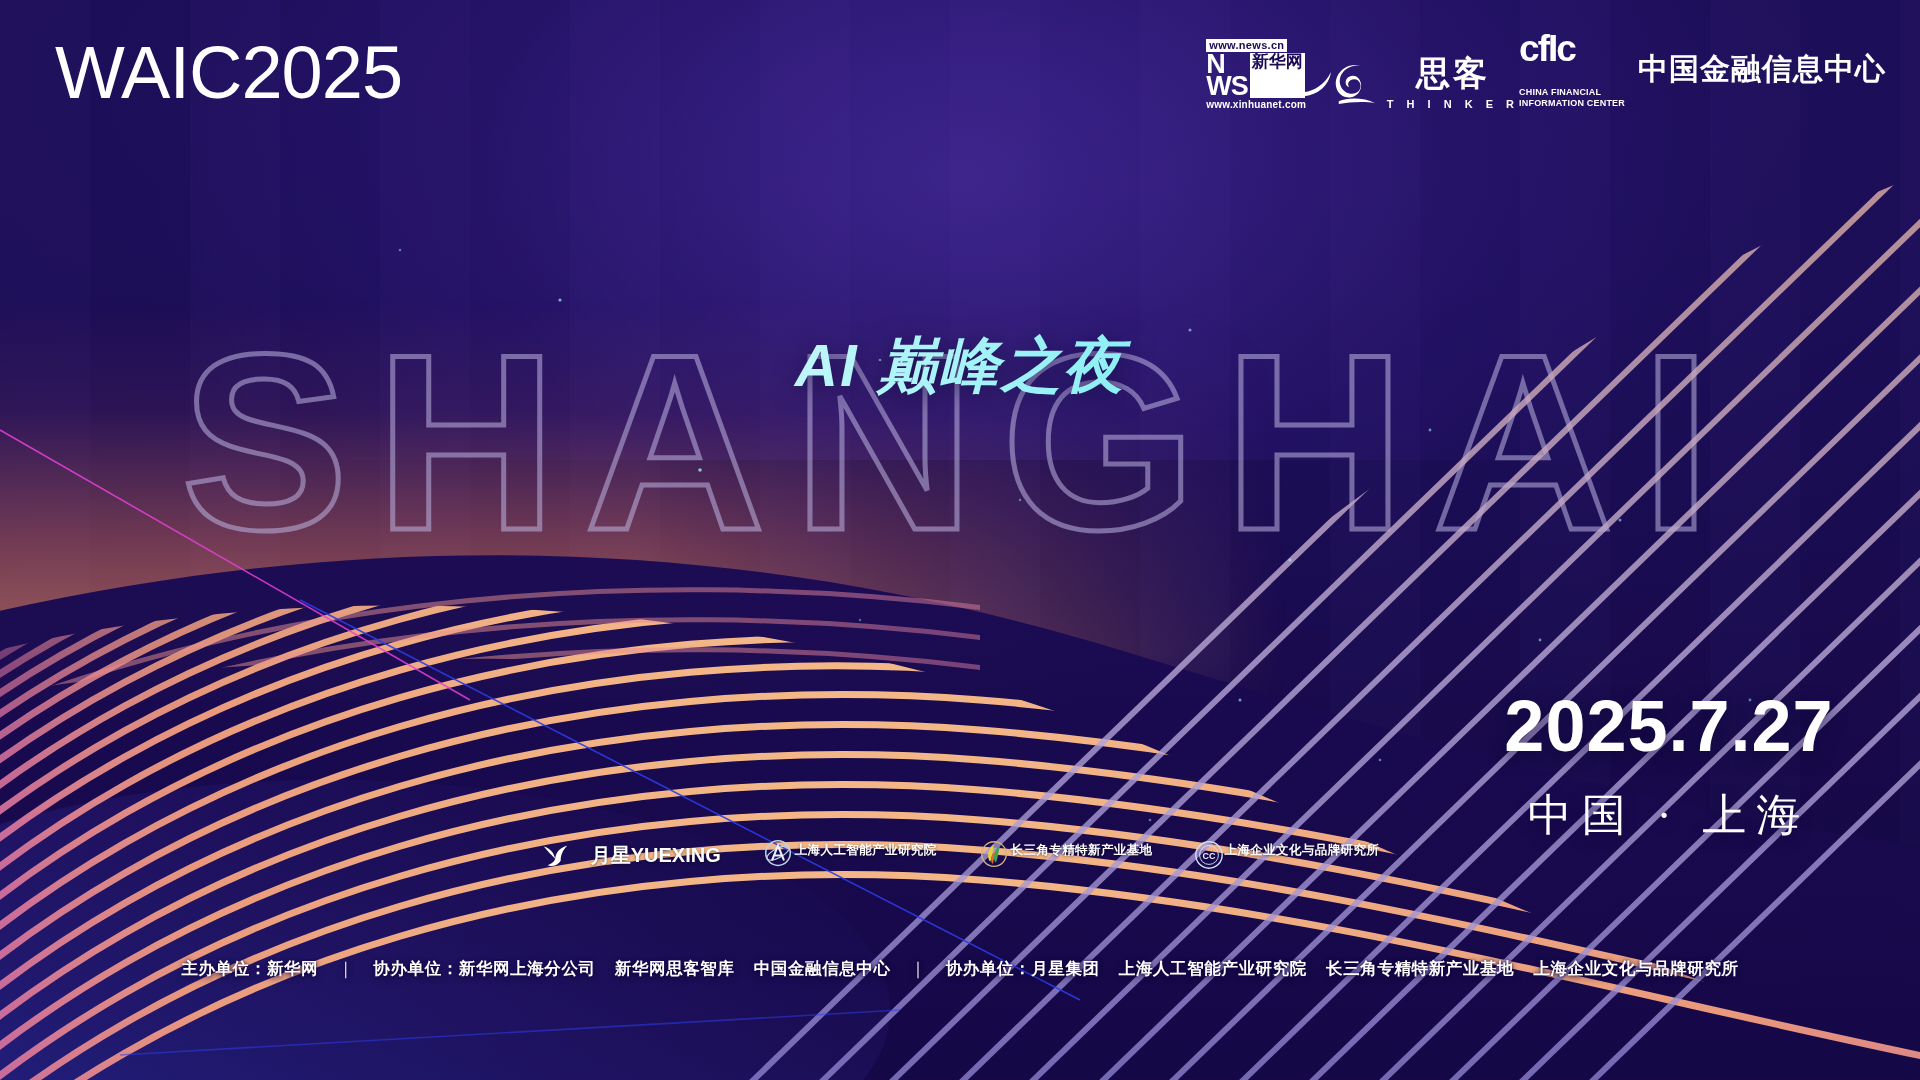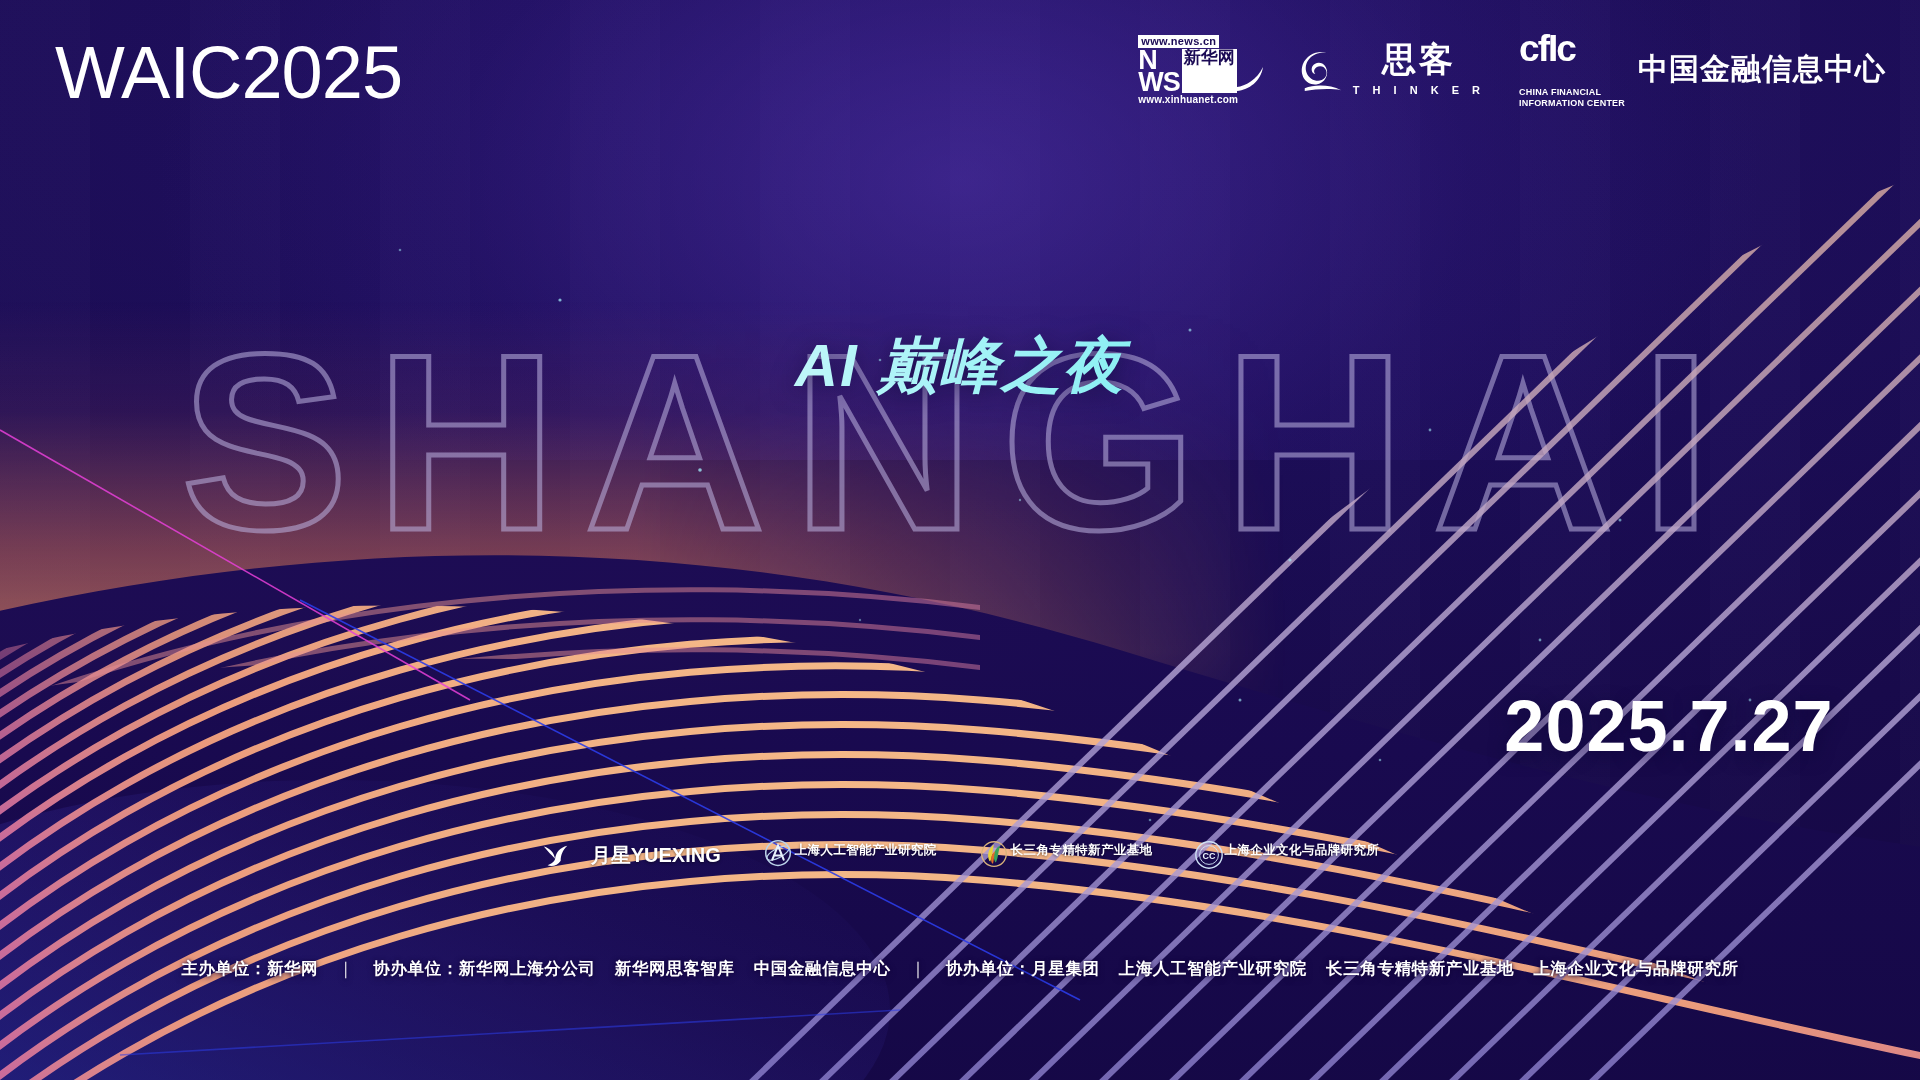--- a/index.html
+++ b/index.html
@@ -78,21 +78,21 @@
     font-family:"Liberation Sans","DejaVu Sans",sans-serif;
     font-size:74px; font-weight:400; color:#fff;
     letter-spacing:-1px;
     line-height:1;
     white-space:nowrap;
   }
   .waic .thin{ font-weight:300; }
 
   .partners{
     position:absolute; right:34px; top:30px;
-    display:flex; align-items:center; gap:34px;
+    display:flex; align-items:flex-end; 
   }
   .p-logo{ display:flex; align-items:center; color:#fff; }
 
   
   .xinhua{ display:flex; flex-direction:column; align-items:flex-start; line-height:1; }
   .xinhua .url-top{ font-size:11px; font-weight:700; letter-spacing:.3px; background:#fff; color:#1b0a55; padding:1px 3px; }
   .xinhua .mid{ display:flex; align-items:stretch; margin-top:1px; }
   .xinhua .nletter{
     font-size:27px; font-weight:900; line-height:.82; letter-spacing:-1px;
     color:#fff; padding-right:2px;
@@ -362,20 +362,21 @@
         <span class="cname">中国金融信息中心</span>
       </div>
 
     </div>
   </div>
 
   <div class="subtitle">AI 巅峰之夜</div>
 
   <div class="dateblock">
     <div class="date">2025.7.27</div>
+    <div class="place">中国 · 上海</div>
   </div>
 
   <div class="sponsors">
 
     <div class="sp yx">
       <span class="sp-mark">
         <svg width="30" height="30" viewBox="0 0 32 32">
           <path d="M3 7 C 10 9, 14 14, 15 20 C 16 13, 20 8, 28 6 C 23 11, 21 16, 21 22 C 18 27, 12 29, 7 27 C 12 25, 15 22, 15 20 C 11 16, 7 12, 3 7 Z" fill="#fff"></path>
         </svg>
       </span>

